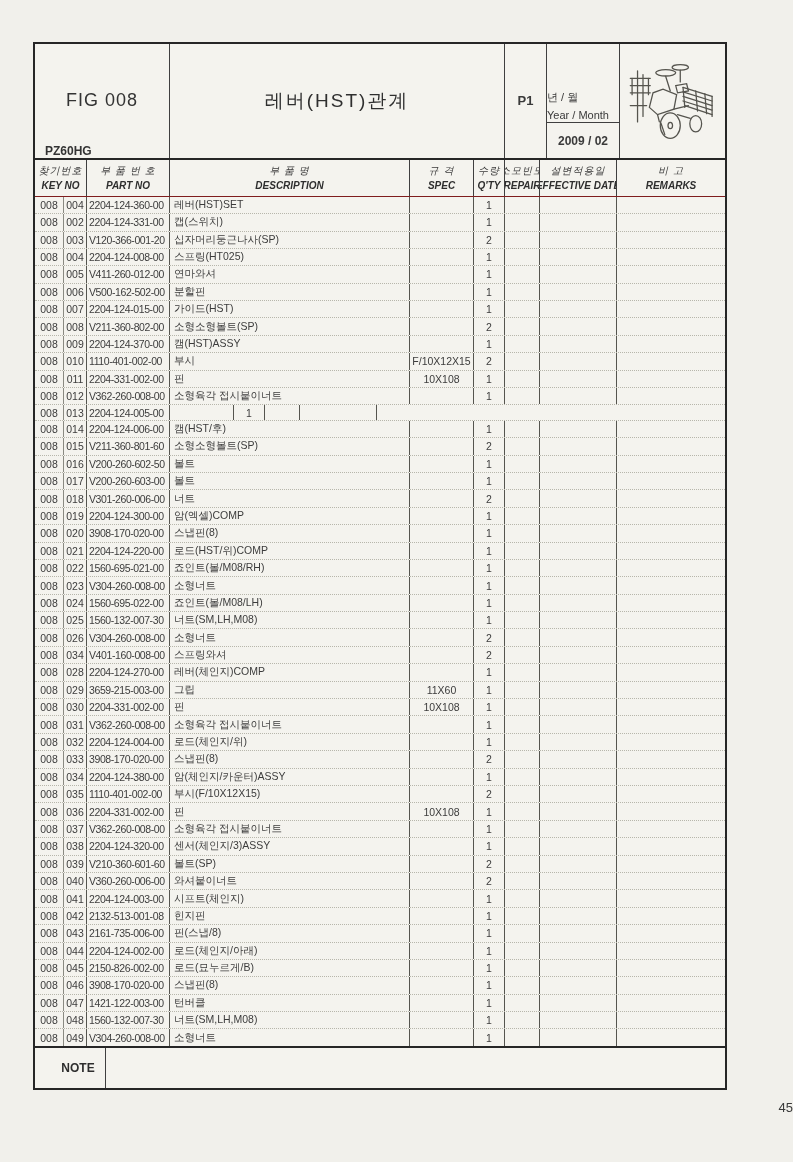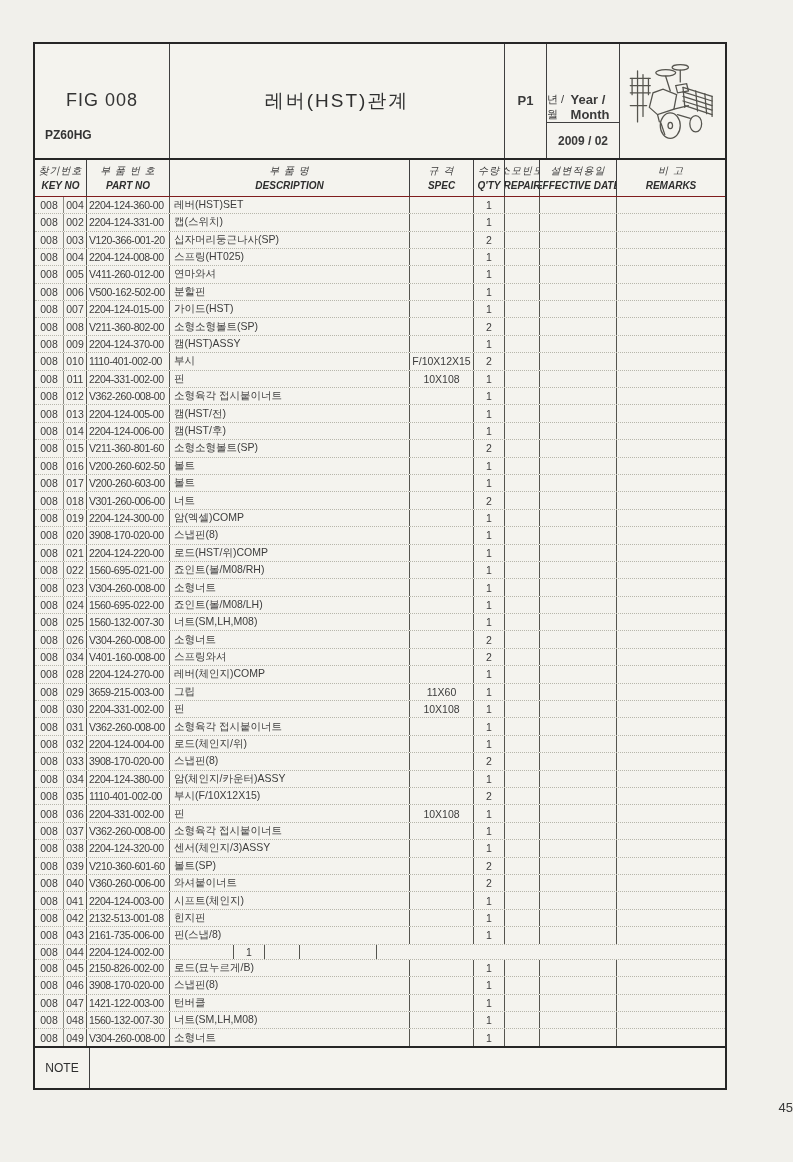--- a/index.html
+++ b/index.html
@@ -14,28 +14,28 @@
   .sheet {
     position:absolute; left:33px; top:42px; width:694px; height:1048px;
     border:2px solid #262626; background:#f4f3ee;
     display:flex; flex-direction:column;
   }
   
   .head-block { height:116px; display:flex; border-bottom:2px solid #262626; }
   .cell-r { border-right:1px solid #3f3f3f; }
   .fig-cell { width:135px; position:relative; display:flex; align-items:center; justify-content:center; }
   .fig-no { font-size:18px; letter-spacing:1px; color:#333; }
-  .model { position:absolute; left:10px; bottom:16px; font-size:12px; font-weight:bold; color:#333; }
+  .model { position:absolute; left:10px; bottom:0; font-size:12px; font-weight:bold; color:#333; }
   .title-cell { width:335px; display:flex; align-items:center; justify-content:center; }
   .fig-title { font-size:19px; letter-spacing:2px; color:#2f2f2f; }
   .p1-cell { width:42px; display:flex; align-items:center; justify-content:center; font-size:13px; font-weight:bold; }
   .ym-cell { width:73px; display:flex; flex-direction:column; }
-  .ym-top { flex:1; border-bottom:1px solid #3f3f3f; display:flex; flex-direction:row; align-items:flex-end; justify-content:center; gap:4px;margin-top:44px; }
+  .ym-top { flex:1; border-bottom:1px solid #3f3f3f; display:flex; flex-direction:column; align-items:flex-start; justify-content:center; gap:4px;margin-top:44px; }
   .ym-ko { font-size:11px; }
-  .ym-en { font-size:13px; font-weight:bold; }
+  .ym-en { font-size:11px; font-weight:normal; }
   .ym-bottom { flex:1; display:flex; align-items:center; justify-content:center; font-size:12px; font-weight:bold; }
   .img-cell { flex:1; display:flex; align-items:center; justify-content:center; }
   .img-cell svg { width:100px; height:104px; }
   
   .col-head { height:37px; display:flex; border-bottom:1px solid #7f1d1d; }
   .col-head .hc {
     display:flex; flex-direction:column; align-items:center; justify-content:center;
     gap:2px; border-right:1px solid #3f3f3f; overflow:hidden;
   }
   .col-head .hc:last-child { border-right:none; }
@@ -55,21 +55,21 @@
   .c-key { width:23px; justify-content:center; }
   .c-part { width:83px; padding-left:2px; letter-spacing:-0.4px; }
   .c-desc { width:240px; padding-left:4px; }
   .c-spec { width:64px; justify-content:center; }
   .c-qty { width:31px; justify-content:center; }
   .c-rep { width:35px; }
   .c-eff { width:77px; }
   .c-rem { flex:1; }
   
   .note-row { height:42px; border-top:2px solid #262626; display:flex; }
-  .note-label { width:55px; border-right:1px solid #3f3f3f; display:flex; align-items:center; justify-content:center; font-size:12px; font-weight:normal; color:#2e2e2e; }
+  .note-label { width:55px; border-right:1px solid #3f3f3f; display:flex; align-items:center; justify-content:center; font-size:12px; font-weight:bold; color:#2e2e2e;margin-left:16px; }
   .note-body { flex:1; }
   
   .page-no { position:absolute; left:0; top:1100px; width:100%; text-align:right; font-size:13px; color:#3a3a3a; }
 </style>
 </head>
 <body>
 
 <div class="sheet">
 
   <div class="head-block">
@@ -310,21 +310,20 @@
       <div class="c c-qty">1</div>
       <div class="c c-rep"></div>
       <div class="c c-eff"></div>
       <div class="c c-rem"></div>
     </div>
 
     <div class="prow">
       <div class="c c-fig">008</div>
       <div class="c c-key">013</div>
       <div class="c c-part">2204-124-005-00</div>
-      <div class="c c-desc">캠(HST/전)</div>
       <div class="c c-spec"></div>
       <div class="c c-qty">1</div>
       <div class="c c-rep"></div>
       <div class="c c-eff"></div>
       <div class="c c-rem"></div>
     </div>
 
     <div class="prow">
       <div class="c c-fig">008</div>
       <div class="c c-key">014</div>
@@ -682,20 +681,21 @@
       <div class="c c-qty">1</div>
       <div class="c c-rep"></div>
       <div class="c c-eff"></div>
       <div class="c c-rem"></div>
     </div>
 
     <div class="prow">
       <div class="c c-fig">008</div>
       <div class="c c-key">044</div>
       <div class="c c-part">2204-124-002-00</div>
+      <div class="c c-desc">로드(체인지/아래)</div>
       <div class="c c-spec"></div>
       <div class="c c-qty">1</div>
       <div class="c c-rep"></div>
       <div class="c c-eff"></div>
       <div class="c c-rem"></div>
     </div>
 
     <div class="prow">
       <div class="c c-fig">008</div>
       <div class="c c-key">045</div>

